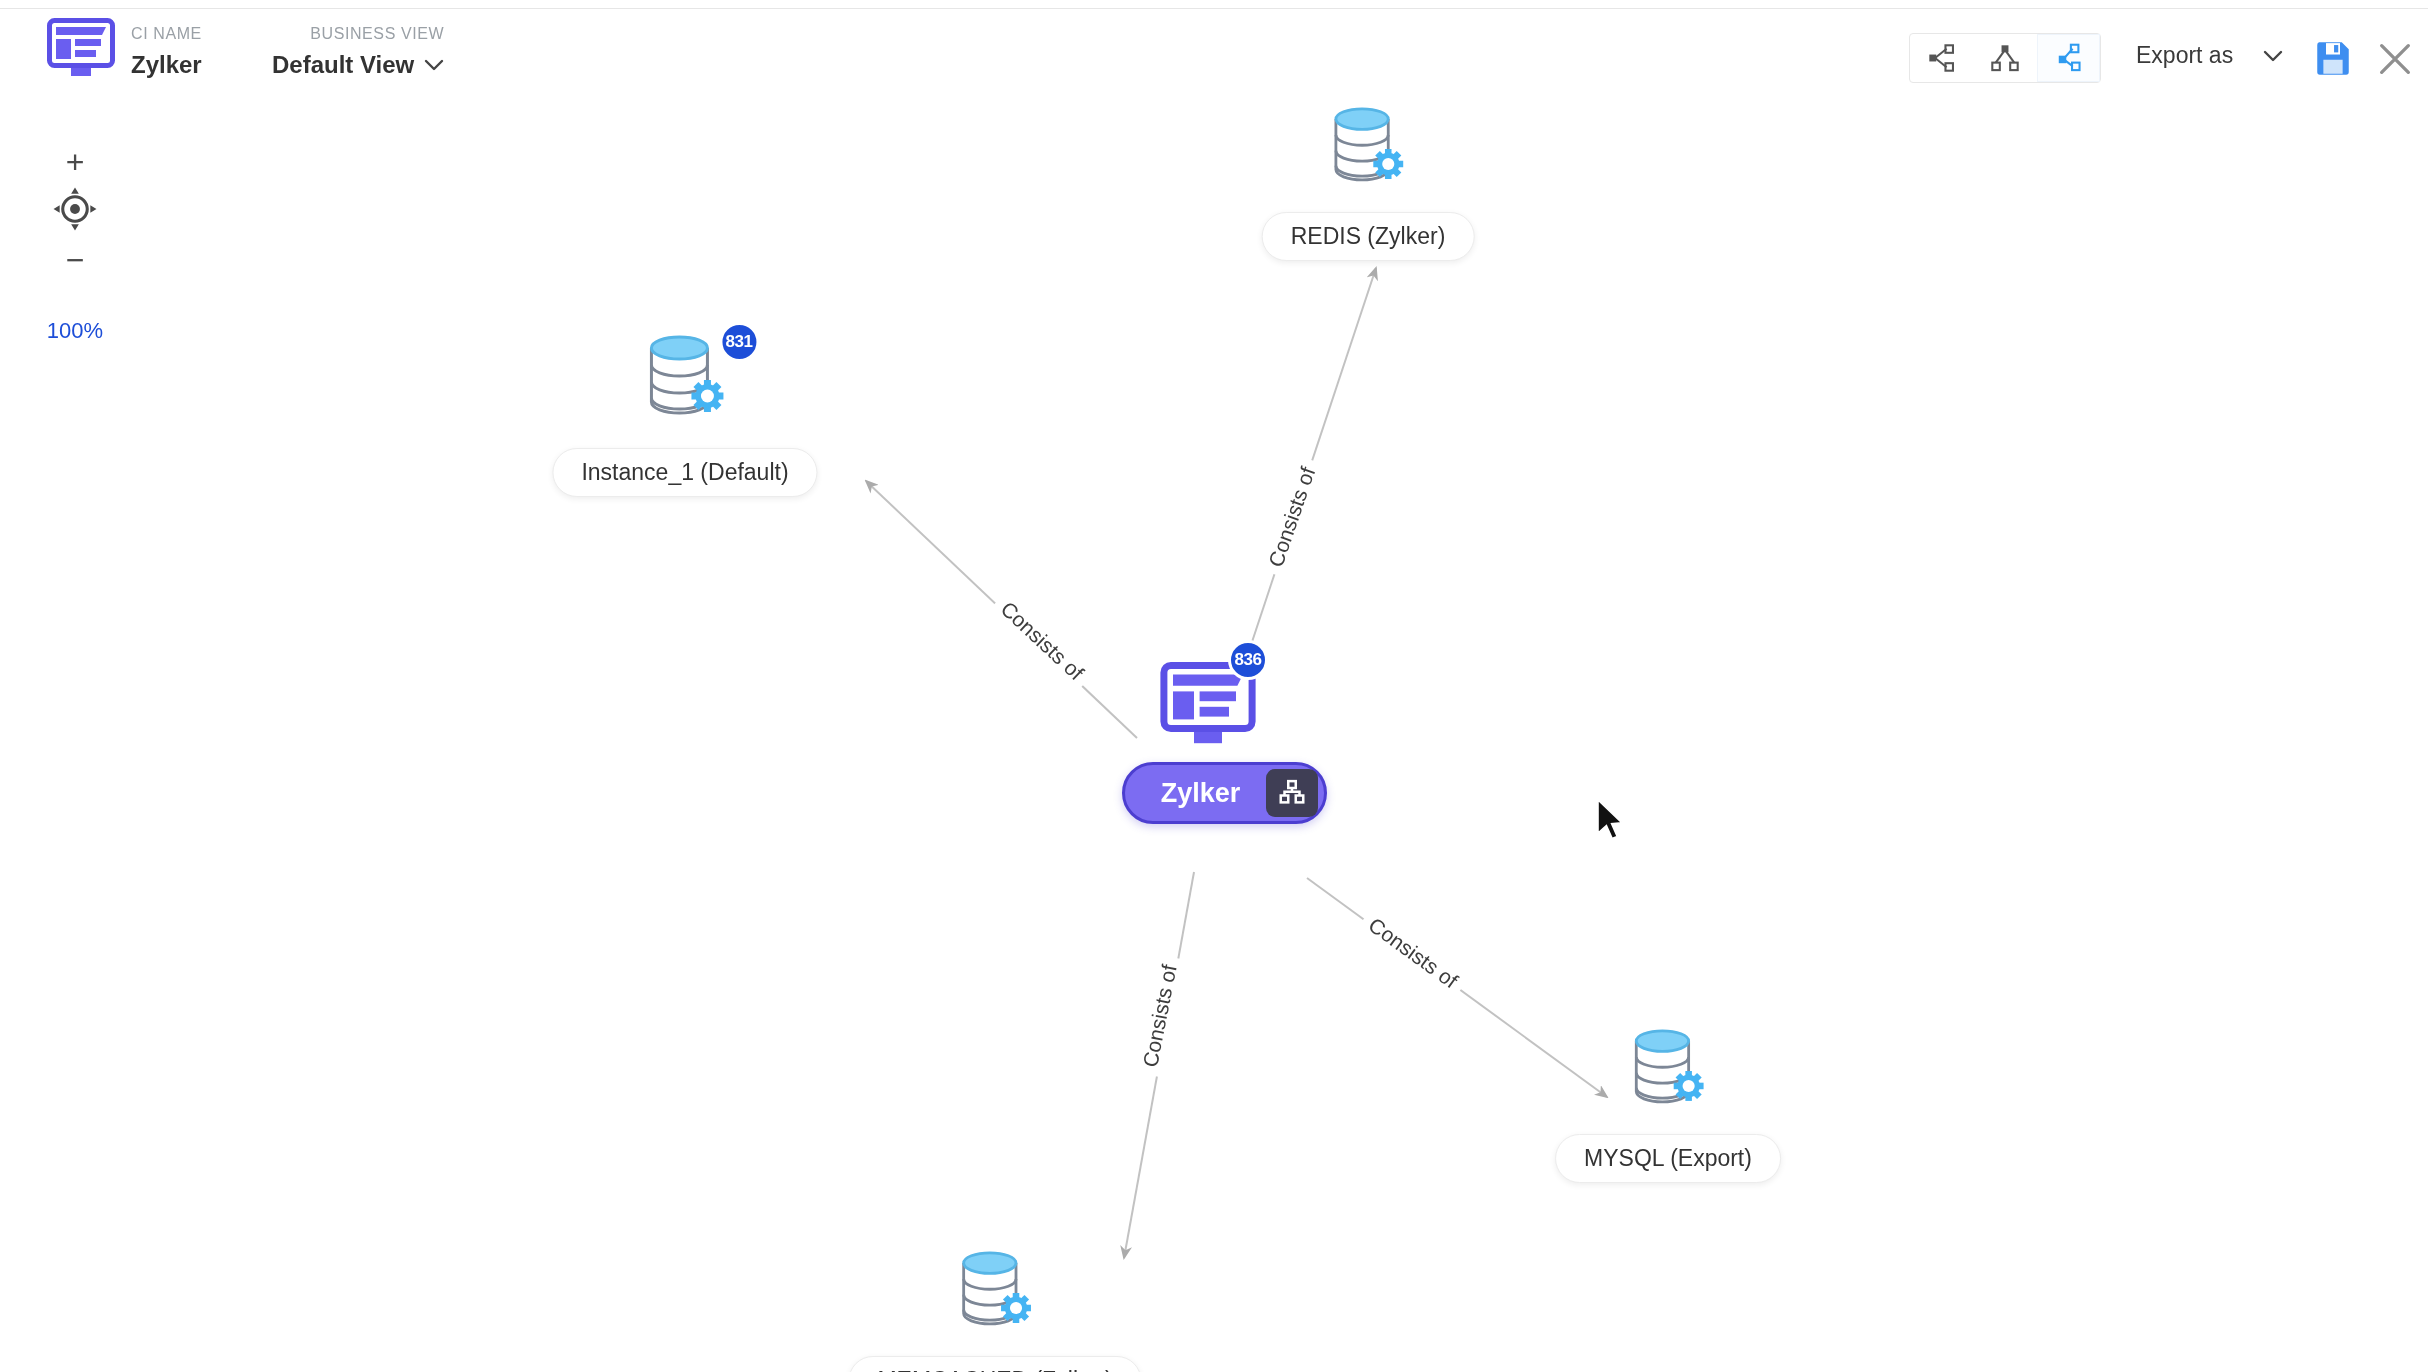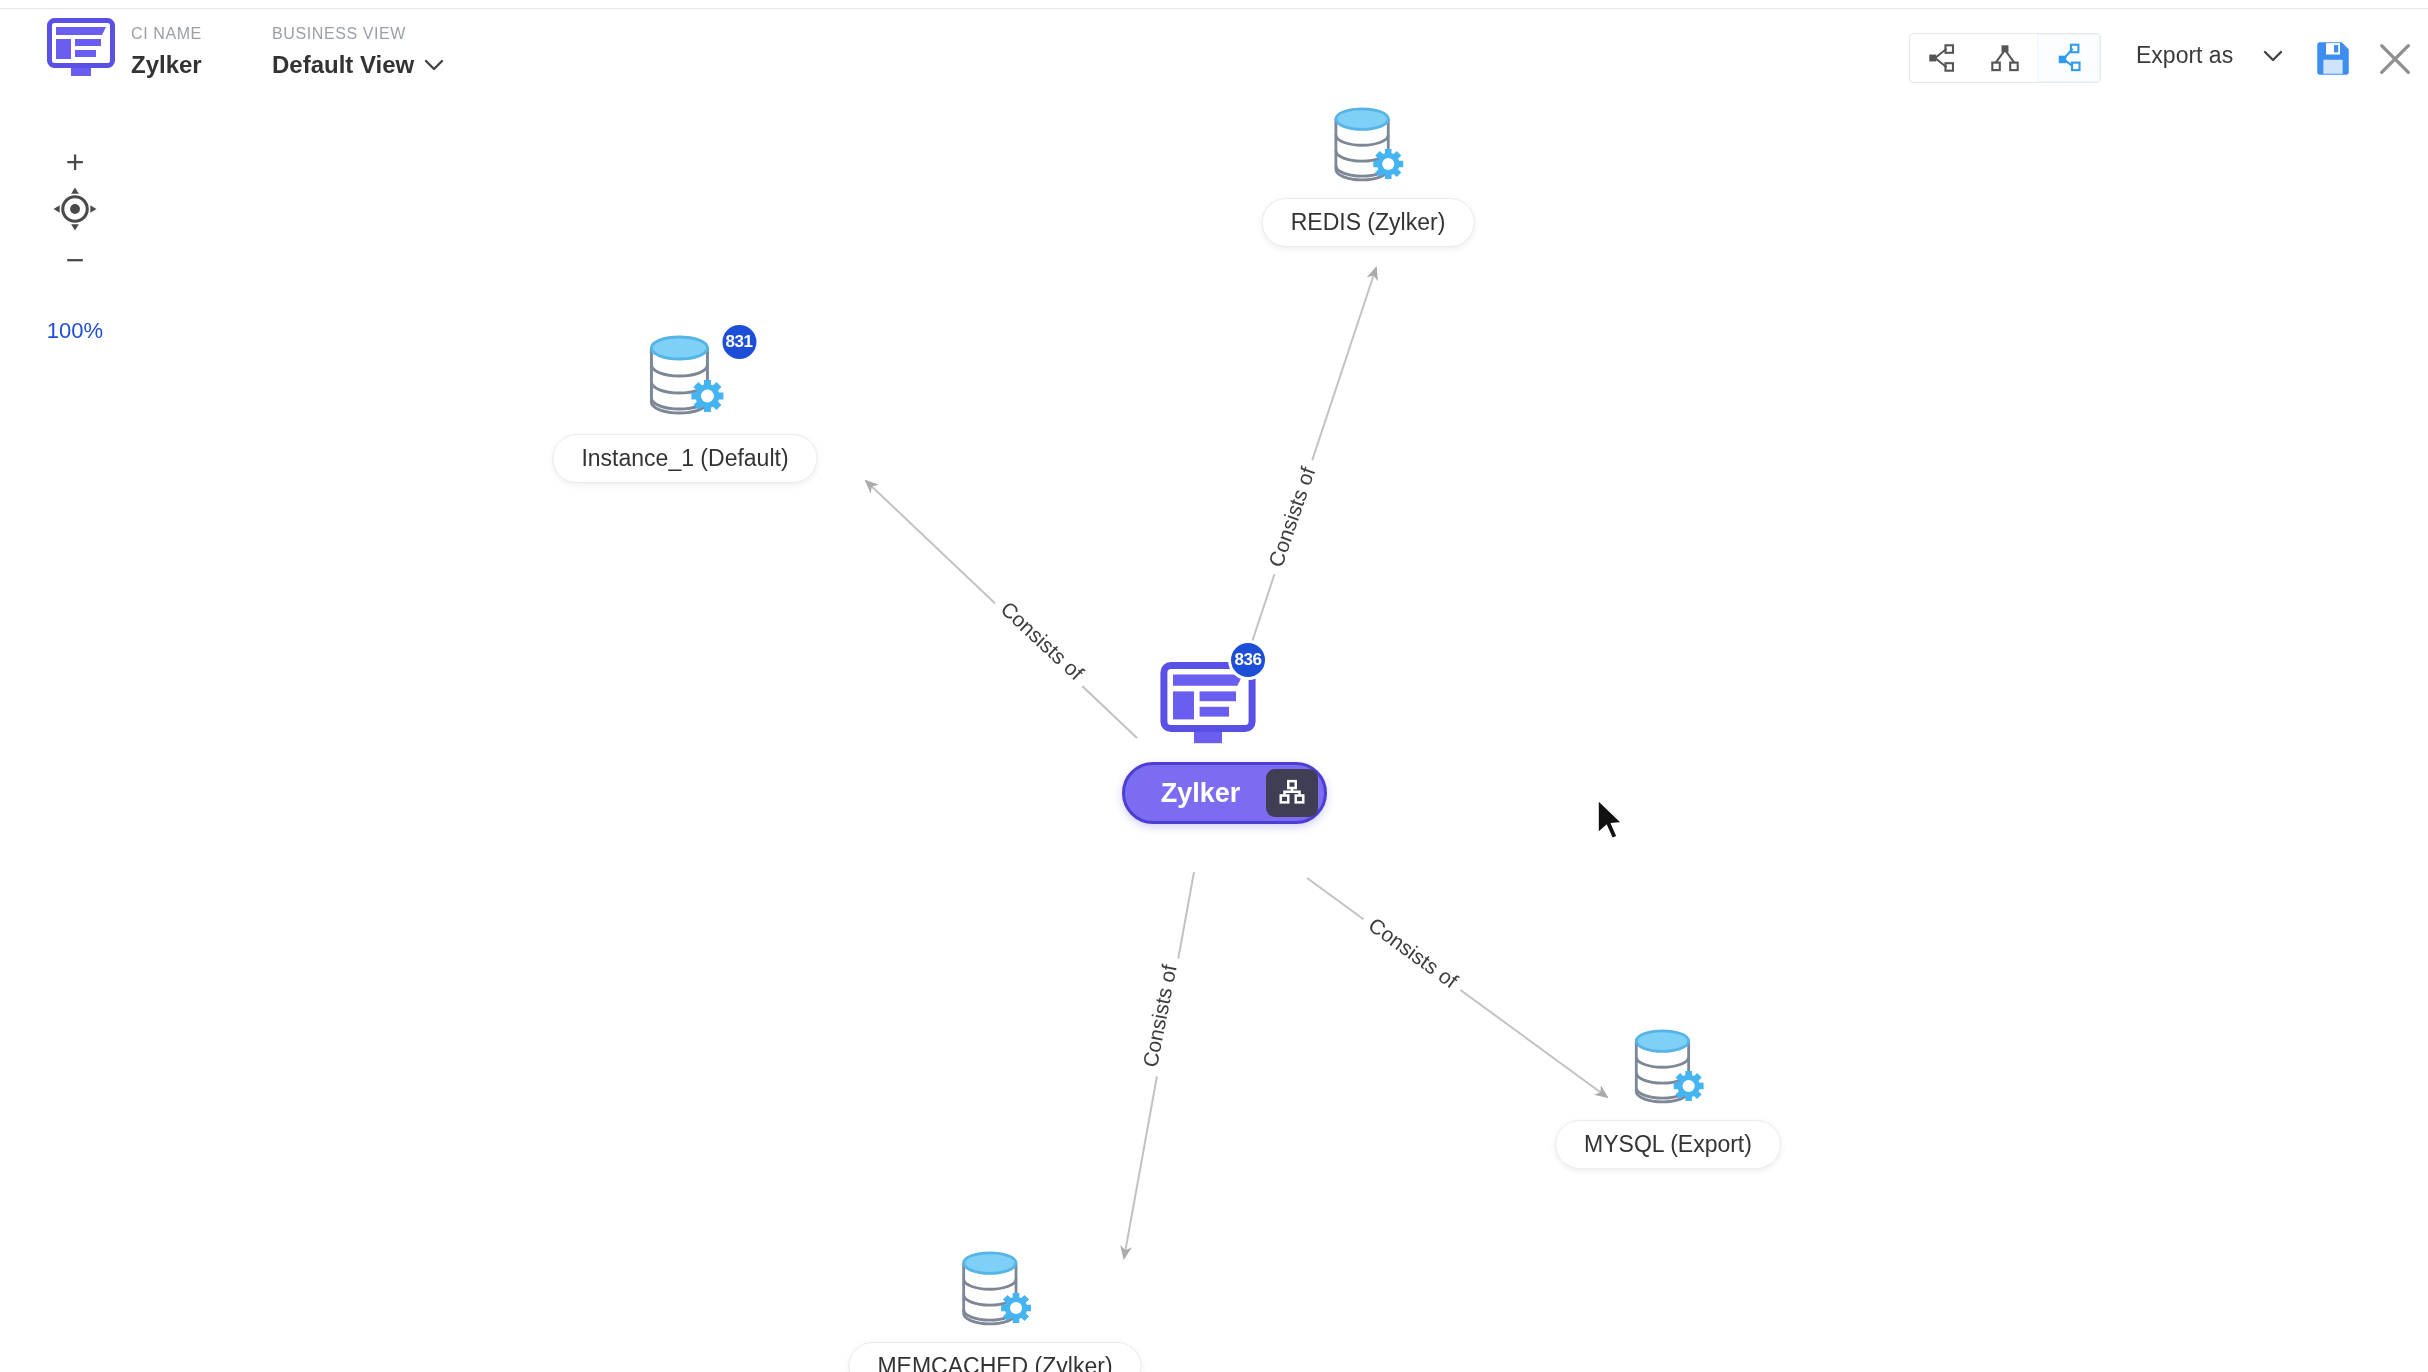--- a/index.html
+++ b/index.html
@@ -6,21 +6,21 @@
   html,body { width:2428px; height:1372px; overflow:hidden; }
   body {
     position:relative;
     background:#ffffff;
     font-family:"Liberation Sans", sans-serif;
     color:#3a3a3a;
   }
   .hairline-top { position:absolute; left:0; top:8px; width:100%; height:1px; background:#e6e6e6; }
 
   
-  .header { position:absolute; left:0; top:9px; width:100%; height:92px; background:#fff; }
+  .header { position:absolute; left:0; top:9px; width:100%; height:92px; background:#fff;text-align:right; }
   .logo { position:absolute; left:47px; top:8px; width:68px; height:62px; }
   .hcol { position:absolute; top:16px; }
   .hcol .hlabel { font-size:16px; letter-spacing:0.6px; color:#9aa0a6; font-weight:400; }
   .hcol .hvalue { margin-top:8px; font-size:24px; color:#333; font-weight:700; display:flex; align-items:center; gap:10px; }
   .hcol.ci { left:131px; }
   .hcol.bv { left:272px; }
   .hcol.bv .hvalue { font-weight:600; cursor:pointer; }
   .chev { width:20px; height:12px; display:inline-block; }
 
   .layout-group { position:absolute; left:1909px; top:24px; width:192px; height:50px;
@@ -44,21 +44,21 @@
   .edges-svg { position:absolute; left:0; top:0; width:2428px; height:1372px; }
   .edge-label { position:absolute; transform:translate(-50%,-50%); background:#fff; padding:3px 8px;
     font-size:21px; color:#3d3d3d; white-space:nowrap; }
   .edge-label.r43  { transform:translate(-50%,-50%) rotate(43deg); }
   .edge-label.rm71 { transform:translate(-50%,-50%) rotate(-71deg); }
   .edge-label.rm79 { transform:translate(-50%,-50%) rotate(-79deg); }
   .edge-label.r36  { transform:translate(-50%,-50%) rotate(36deg); }
 
   .node { position:absolute; transform:translateX(-50%); text-align:center; cursor:pointer; }
   .node .nicon { position:relative; display:inline-block; }
-  .node-label { display:inline-block; background:#fff; border:1px solid #ececec;
+  .node-label { display:inline-block; margin-top:14px; background:#fff; border:1px solid #ececec;
     border-radius:28px; padding:10px 28px; font-size:23px; color:#333;
     box-shadow:0 2px 6px rgba(0,0,0,0.07); white-space:nowrap; }
   .badge { position:absolute; background:#1d4ed8; color:#fff; border:3px solid #fff; border-radius:50%;
     width:40px; height:40px; display:flex; align-items:center; justify-content:center;
     font-size:17px; font-weight:700; letter-spacing:-0.5px; }
 
   
   .center-node { position:absolute; left:1122px; top:640px; width:210px; cursor:pointer; }
   .center-node .monitor { position:absolute; left:38px; top:22px; width:96px; height:84px; }
   .center-node .badge { left:106px; top:0px; }

